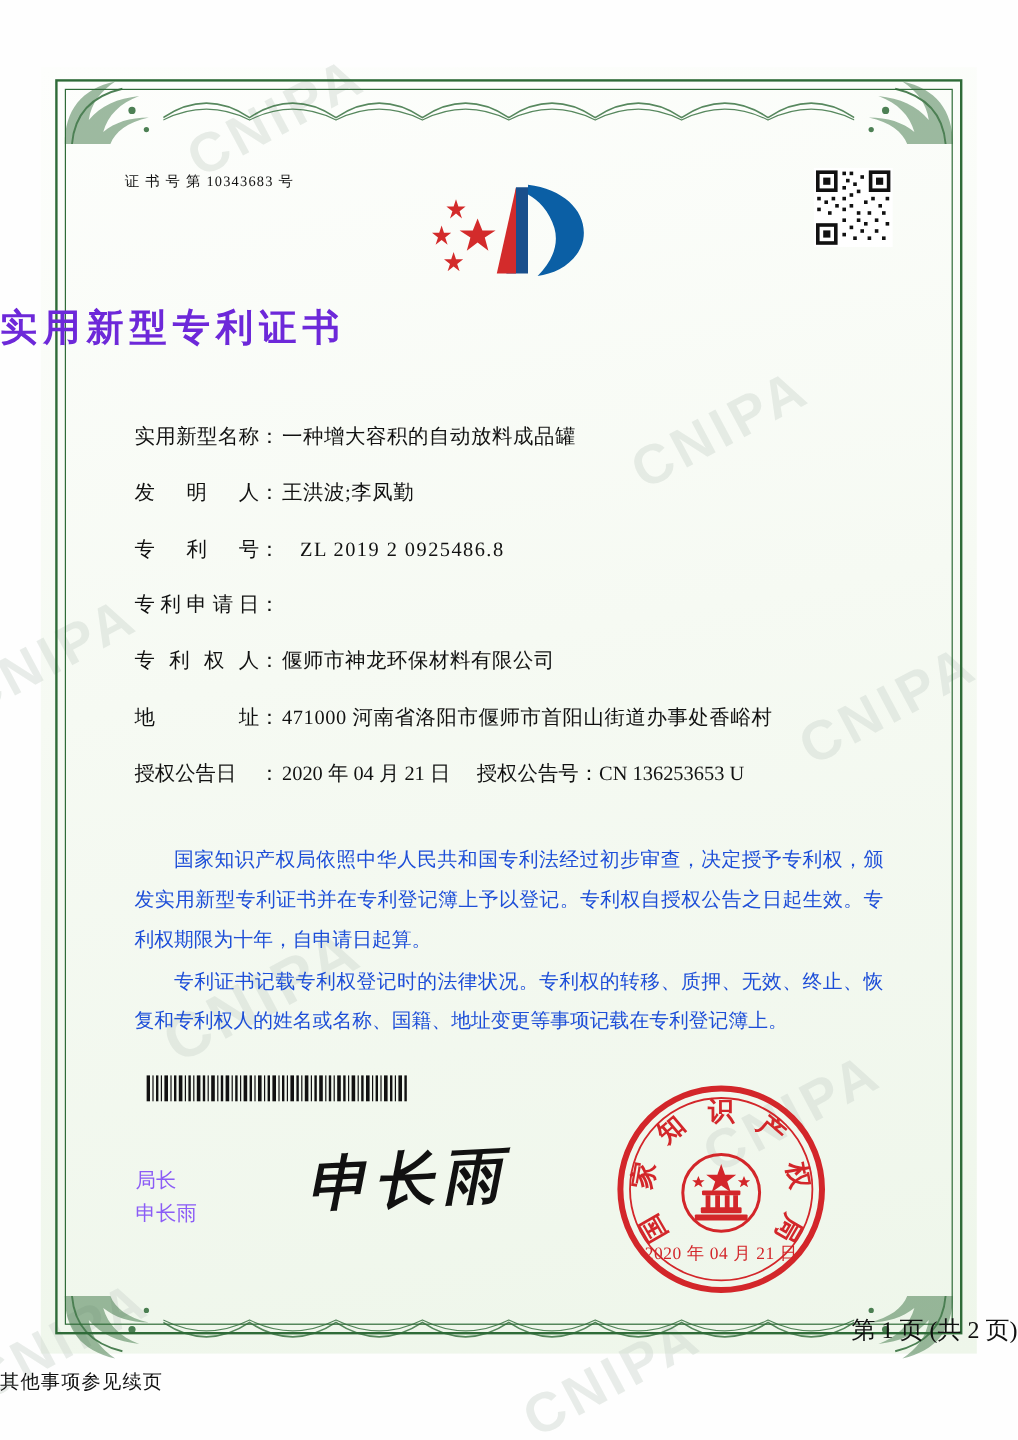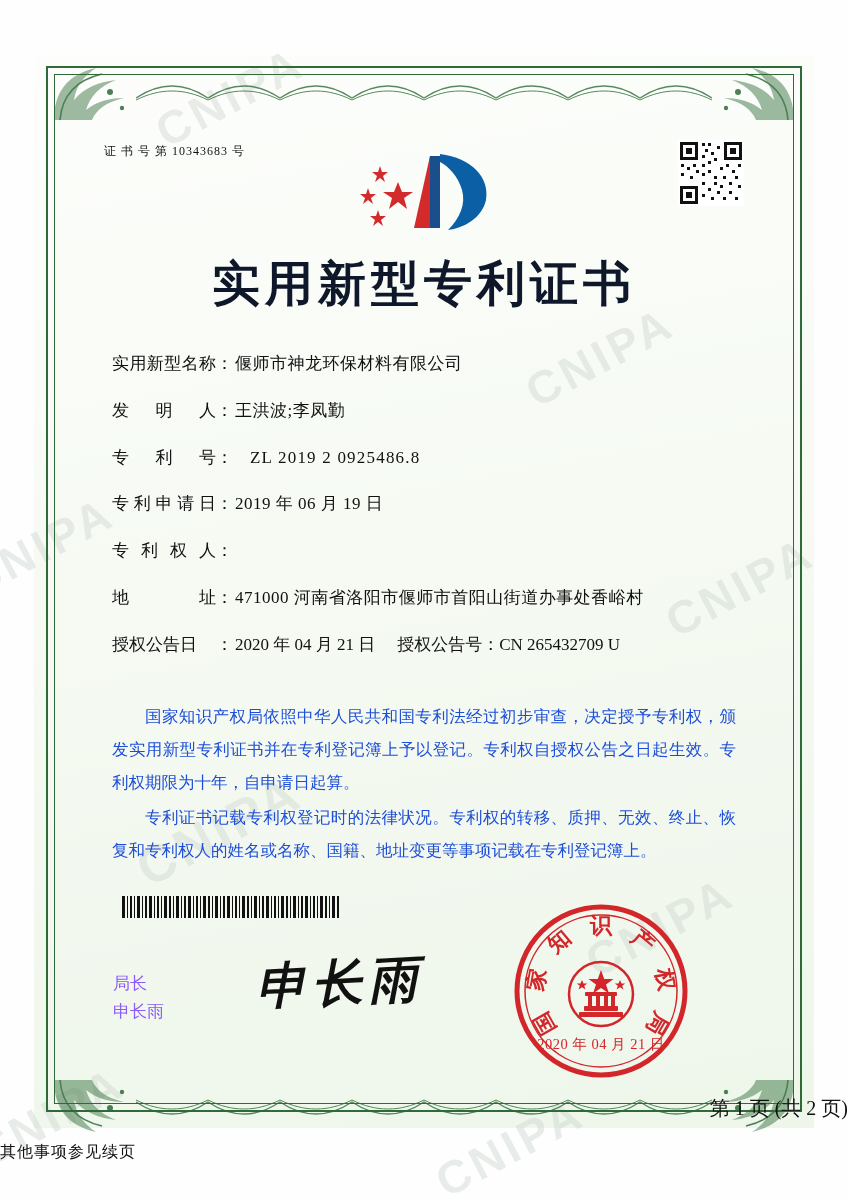--- a/index.html
+++ b/index.html
@@ -116,25 +116,25 @@
     transform: translateX(-50%);
     top: 148px;
     width: 160px; height: 86px;
   }
   .logo svg { display: block; width: 100%; height: 100%; }
 
   .main-title {
     position: absolute;
     left: 0; right: 0;
     top: 252px;
-    text-align: center;
-    font-size: 48px;
+    text-align: left;
+    font-size: 31px;
     font-weight: bold;
     letter-spacing: 5px;
-    color: #0f172a;
+    color: #6d28d9;
     font-family: "DejaVu Serif", "Liberation Serif", serif;
   }
 
   
   .fields {
     position: absolute;
     left: 112px;
     top: 352px;
     width: 624px;
   }
@@ -399,21 +399,21 @@
     <div class="field-row">
       <span class="field-label">
         <span>实</span>
           <span>用</span>
           <span>新</span>
           <span>型</span>
           <span>名</span>
           <span>称</span>
       </span>
       <span class="field-colon">：</span>
-      <span class="field-value">偃师市神龙环保材料有限公司</span>
+      <span class="field-value">一种增大容积的自动放料成品罐</span>
     </div>
 
     <div class="field-row">
       <span class="field-label">
         <span>发</span>
           <span>明</span>
           <span>人</span>
       </span>
       <span class="field-colon">：</span>
       <span class="field-value">王洪波;李凤勤</span>
@@ -431,50 +431,50 @@
 
     <div class="field-row">
       <span class="field-label">
         <span>专</span>
           <span>利</span>
           <span>申</span>
           <span>请</span>
           <span>日</span>
       </span>
       <span class="field-colon">：</span>
-      <span class="field-value">2019 年 06 月 19 日</span>
     </div>
 
     <div class="field-row">
       <span class="field-label">
         <span>专</span>
           <span>利</span>
           <span>权</span>
           <span>人</span>
       </span>
       <span class="field-colon">：</span>
+      <span class="field-value">偃师市神龙环保材料有限公司</span>
     </div>
 
     <div class="field-row">
       <span class="field-label">
         <span>地</span>
           <span>址</span>
       </span>
       <span class="field-colon">：</span>
       <span class="field-value">471000 河南省洛阳市偃师市首阳山街道办事处香峪村</span>
     </div>
 
     <div class="field-row">
       <span class="field-label">授权公告日</span>
       <span class="field-colon">：</span>
       <span class="row-inline">
         <span>2020 年 04 月 21 日</span>
         <span class="second-label">授权公告号</span>
         <span>：</span>
-        <span>CN 265432709 U</span>
+        <span>CN 136253653 U</span>
       </span>
     </div>
   </div>
 
   <div class="paras">
     <p>国家知识产权局依照中华人民共和国专利法经过初步审查，决定授予专利权，颁发实用新型专利证书并在专利登记簿上予以登记。专利权自授权公告之日起生效。专利权期限为十年，自申请日起算。</p>
     <p>专利证书记载专利权登记时的法律状况。专利权的转移、质押、无效、终止、恢复和专利权人的姓名或名称、国籍、地址变更等事项记载在专利登记簿上。</p>
   </div>
 
   <div class="barcode">

